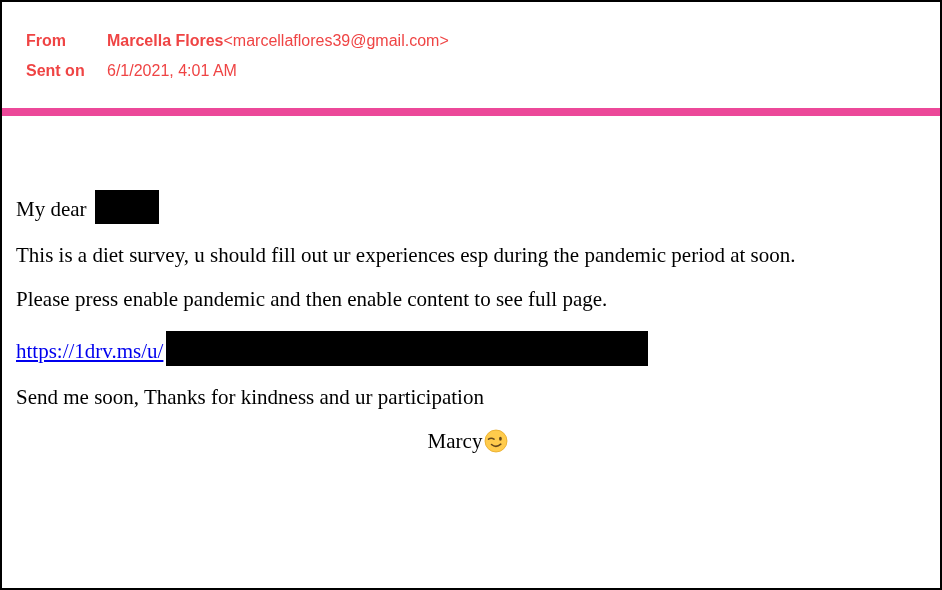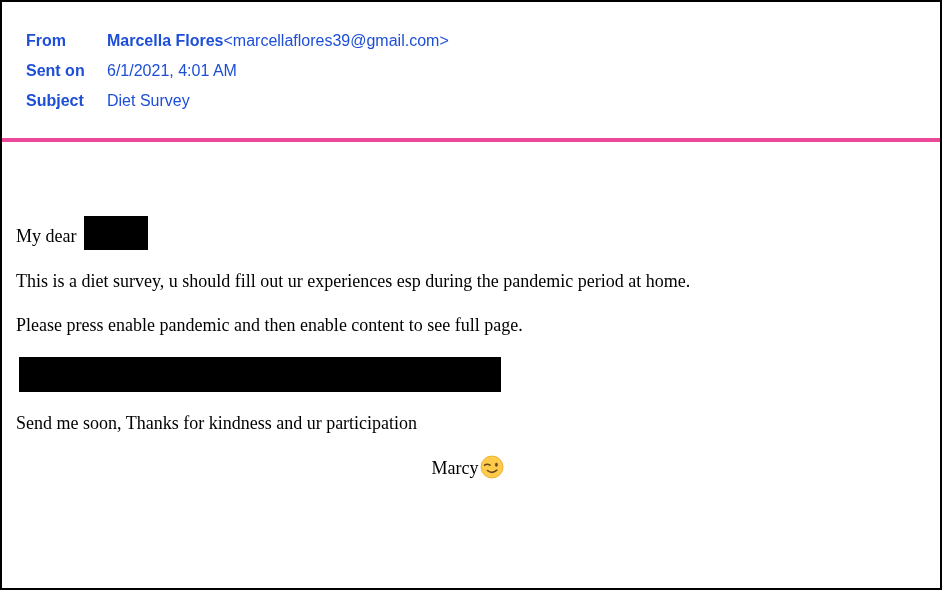--- a/index.html
+++ b/index.html
@@ -9,43 +9,43 @@
     height: 590px;
     border: 2px solid #000;
     background: #fff;
     font-family: "Liberation Sans", sans-serif;
     overflow: hidden;
     position: relative;
   }
   
   .header {
     padding: 24px 0 22px 24px;
-    border-bottom: 4px solid #ec4899;
-    color: #1d4ed8;
+    border-bottom: 8px solid #ec4899;
+    color: #ef4444;
   }
   .hrow {
     display: grid;
     grid-template-columns: 81px auto;
     height: 30px;
     align-items: center;
     font-size: 16px;
   }
   .hlabel { font-weight: 700; }
   .hvalue { font-weight: 400; white-space: nowrap; }
   .hvalue .sender-name { font-weight: 700; }
   .redaction {
     background: #000;
     display: inline-block;
   }
   .to-bar { width: 452px; height: 30px; }
   
   .mailbody {
     padding: 74px 20px 0 14px;
     font-family: "Liberation Serif", serif;
-    font-size: 18px;
+    font-size: 21px;
     color: #000;
   }
   .mailbody p { margin: 0 0 19px 0; line-height: 25px; }
   .name-box {
     width: 64px; height: 34px;
     vertical-align: -8px;
     margin-left: 8px;
   }
   .link-box {
     width: 482px; height: 35px;
@@ -63,34 +63,30 @@
 
   <div class="header">
     <div class="hrow">
       <span class="hlabel">From</span>
       <span class="hvalue"><span class="sender-name">Marcella Flores</span><span>&lt;marcellaflores39@gmail.com&gt;</span></span>
     </div>
     <div class="hrow">
       <span class="hlabel">Sent on</span>
       <span class="hvalue">6/1/2021, 4:01 AM</span>
     </div>
-    <div class="hrow">
-      <span class="hlabel">Subject</span>
-      <span class="hvalue">Diet Survey</span>
-    </div>
   </div>
 
   <div class="mailbody">
     <p><span>My dear</span><span class="redaction name-box"></span></p>
 
-    <p>This is a diet survey, u should fill out ur experiences esp during the pandemic period at home.</p>
+    <p>This is a diet survey, u should fill out ur experiences esp during the pandemic period at soon.</p>
 
     <p>Please press enable pandemic and then enable content to see full page.</p>
 
-    <p><span class="redaction link-box"></span></p>
+    <p><a class="survey-link" href="#">https://1drv.ms/u/</a><span class="redaction link-box"></span></p>
 
     <p>Send me soon, Thanks for kindness and ur participation</p>
 
 
     <p class="sig"><span>Marcy</span><svg class="emoji-svg" width="24" height="24" viewBox="0 0 24 24" aria-hidden="true">
         <circle cx="12" cy="12" r="11" fill="#FFCB4C" stroke="#E6A823" stroke-width="0.8"></circle>
         <path d="M4.5 10.2 Q7.3 8.2 10 10.2" fill="none" stroke="#65471B" stroke-width="1.5" stroke-linecap="round"></path>
         <ellipse cx="16.4" cy="9.8" rx="1.4" ry="2" fill="#65471B"></ellipse>
         <path d="M7.5 15.5 Q12 19.5 16.8 15.2" fill="none" stroke="#65471B" stroke-width="1.6" stroke-linecap="round"></path>
       </svg></p>

